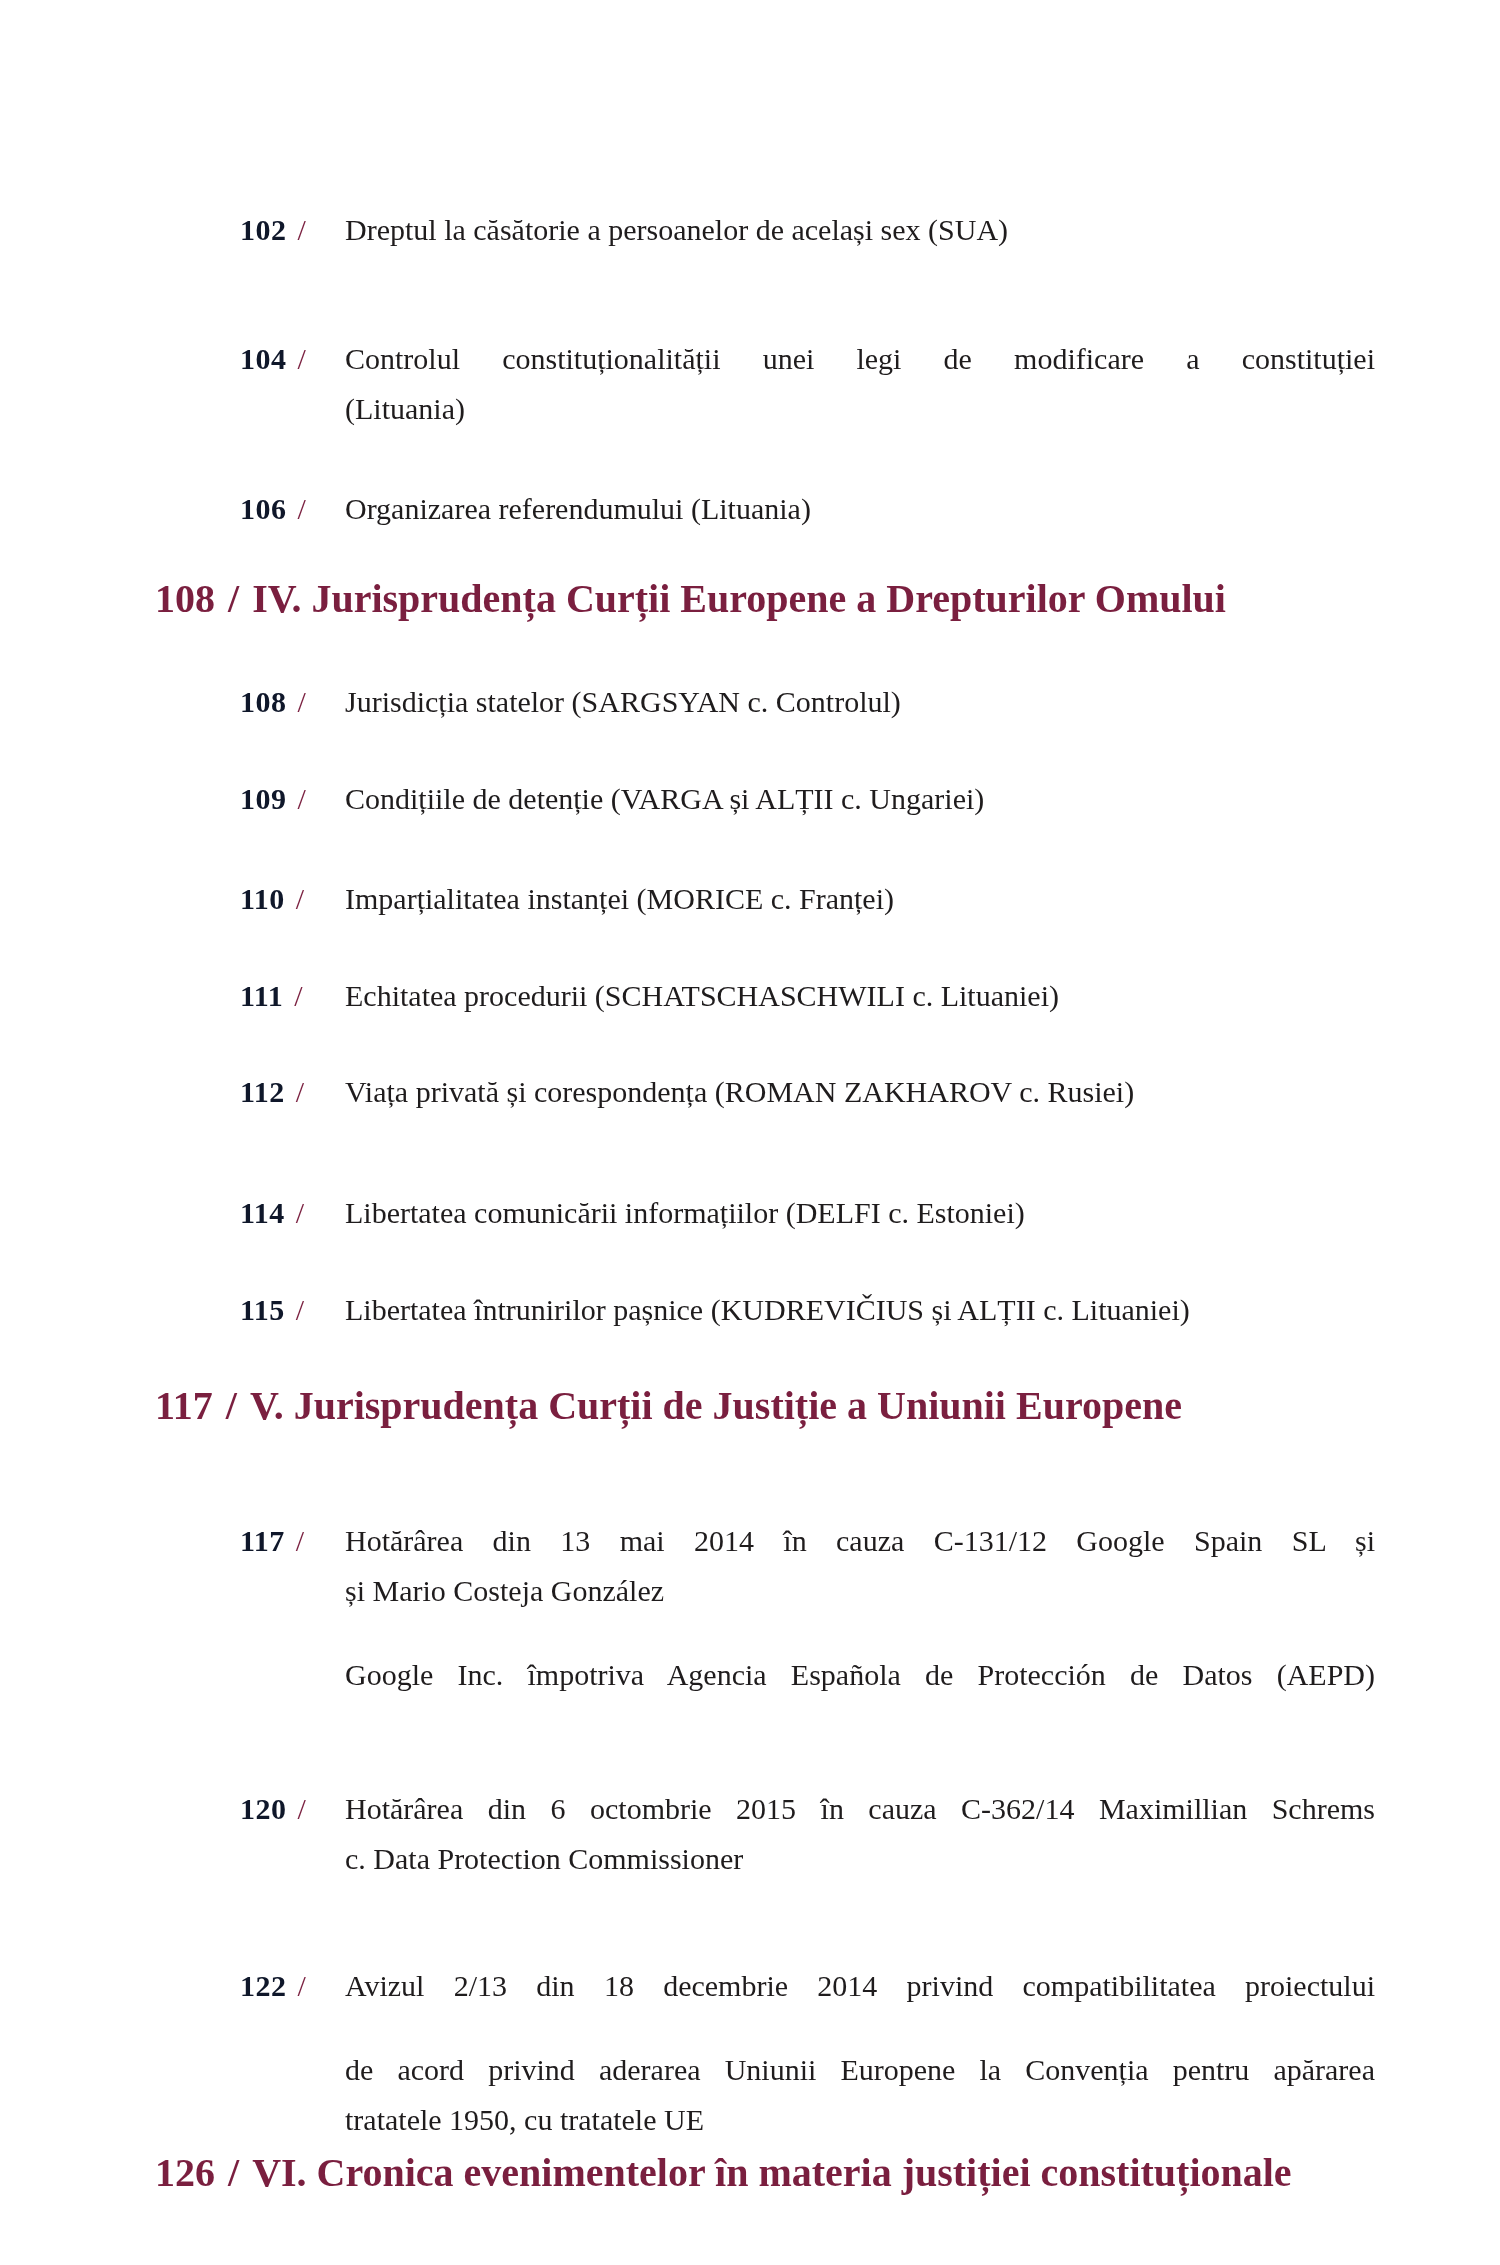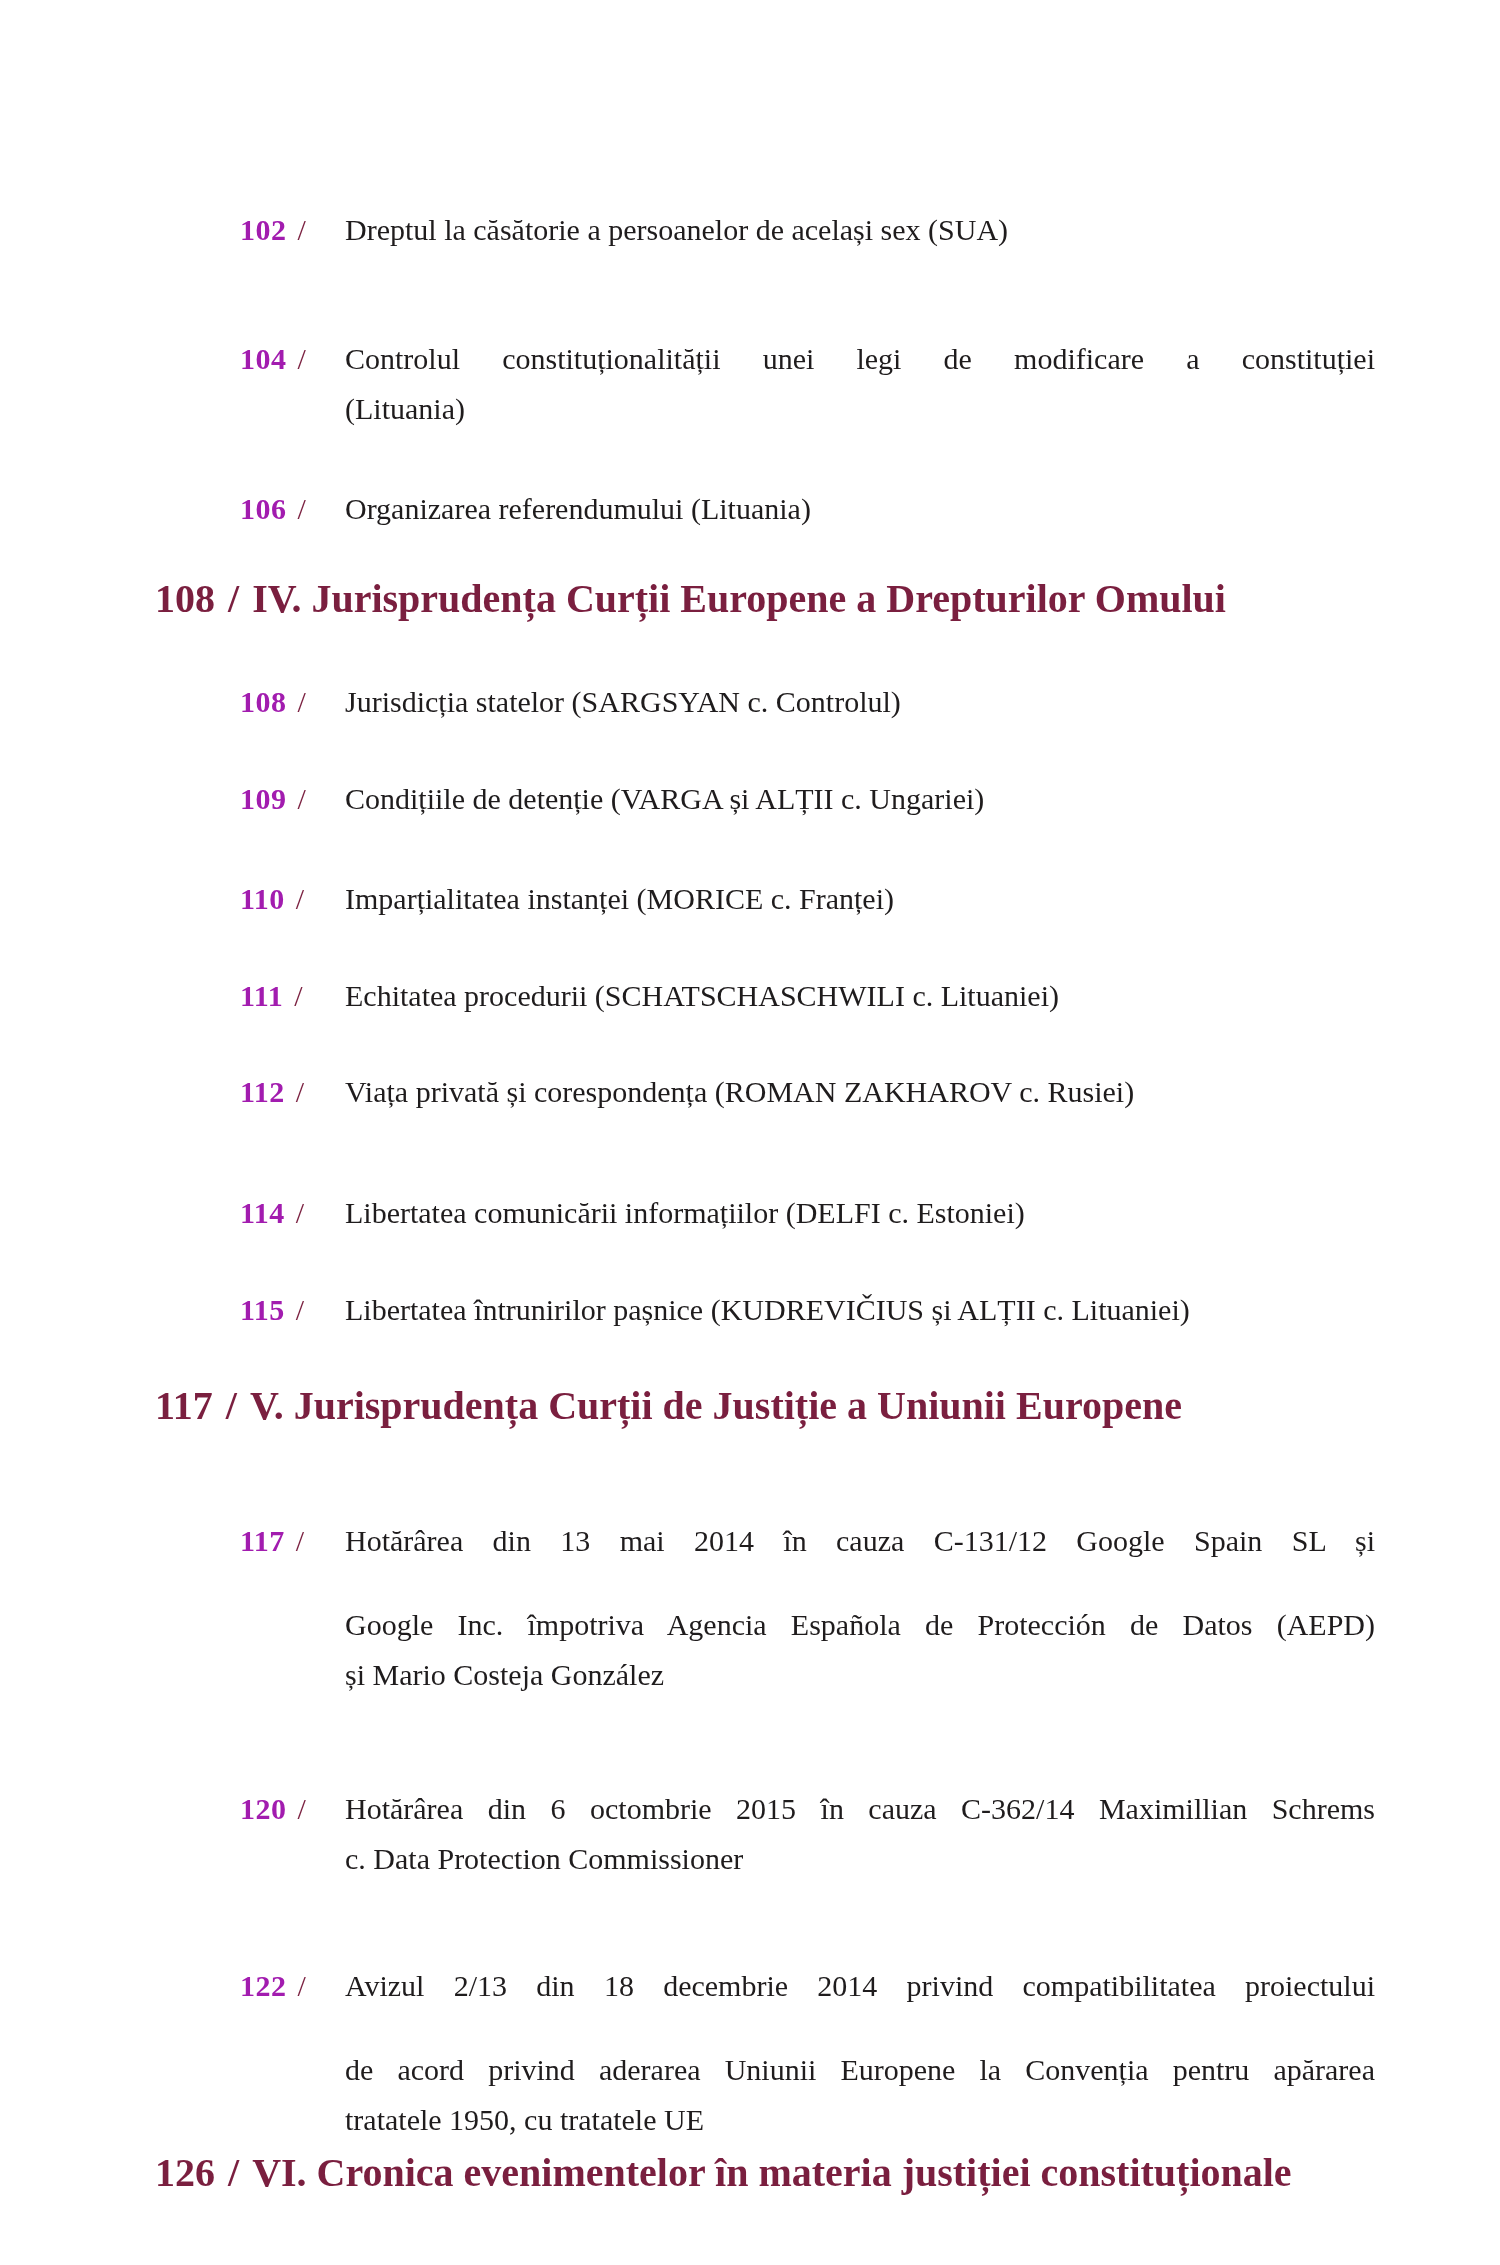--- a/index.html
+++ b/index.html
@@ -17,21 +17,21 @@
   }
   .row { display: flex; align-items: baseline; }
   .entry {
     margin-left: 240px;
     width: 1135px;
     font-size: 30px;
     line-height: 50px;
     color: #1f1c1d;
   }
   .numcell { flex: 0 0 105px; display: flex; align-items: baseline; }
-  .num { font-weight: 700; color: #a21caf; letter-spacing: 0.5px; }
+  .num { font-weight: 700; color: #0f172a; letter-spacing: 0.5px; }
   .sep { color: #7a1f3f; margin-left: 11px; font-weight: 400; }
   .text { flex: 1 1 auto; min-width: 0; }
   .line { display: block; white-space: nowrap; }
   .line.jl {
     white-space: normal;
     text-align: justify;
     text-align-last: justify;
     margin-top: 34px;
   }
   .heading {
@@ -162,22 +162,22 @@
     <span class="htext">V. Jurisprudența Curții de Justiție a Uniunii Europene</span>
   </div>
 
   <div class="row entry" style="margin-top:49px">
     <span class="numcell">
       <span class="num">117</span>
       <span class="sep">/</span>
     </span>
     <span class="text">
       <span class="line jl">Hotărârea din 13 mai 2014 în cauza C-131/12 Google Spain SL și</span>
+      <span class="line">și Mario Costeja González</span>
       <span class="line jl">Google Inc. împotriva Agencia Española de Protección de Datos (AEPD)</span>
-      <span class="line">și Mario Costeja González</span>
     </span>
   </div>
 
   <div class="row entry" style="margin-top:50px">
     <span class="numcell">
       <span class="num">120</span>
       <span class="sep">/</span>
     </span>
     <span class="text">
       <span class="line jl">Hotărârea din 6 octombrie 2015 în cauza C-362/14 Maximillian Schrems</span>

